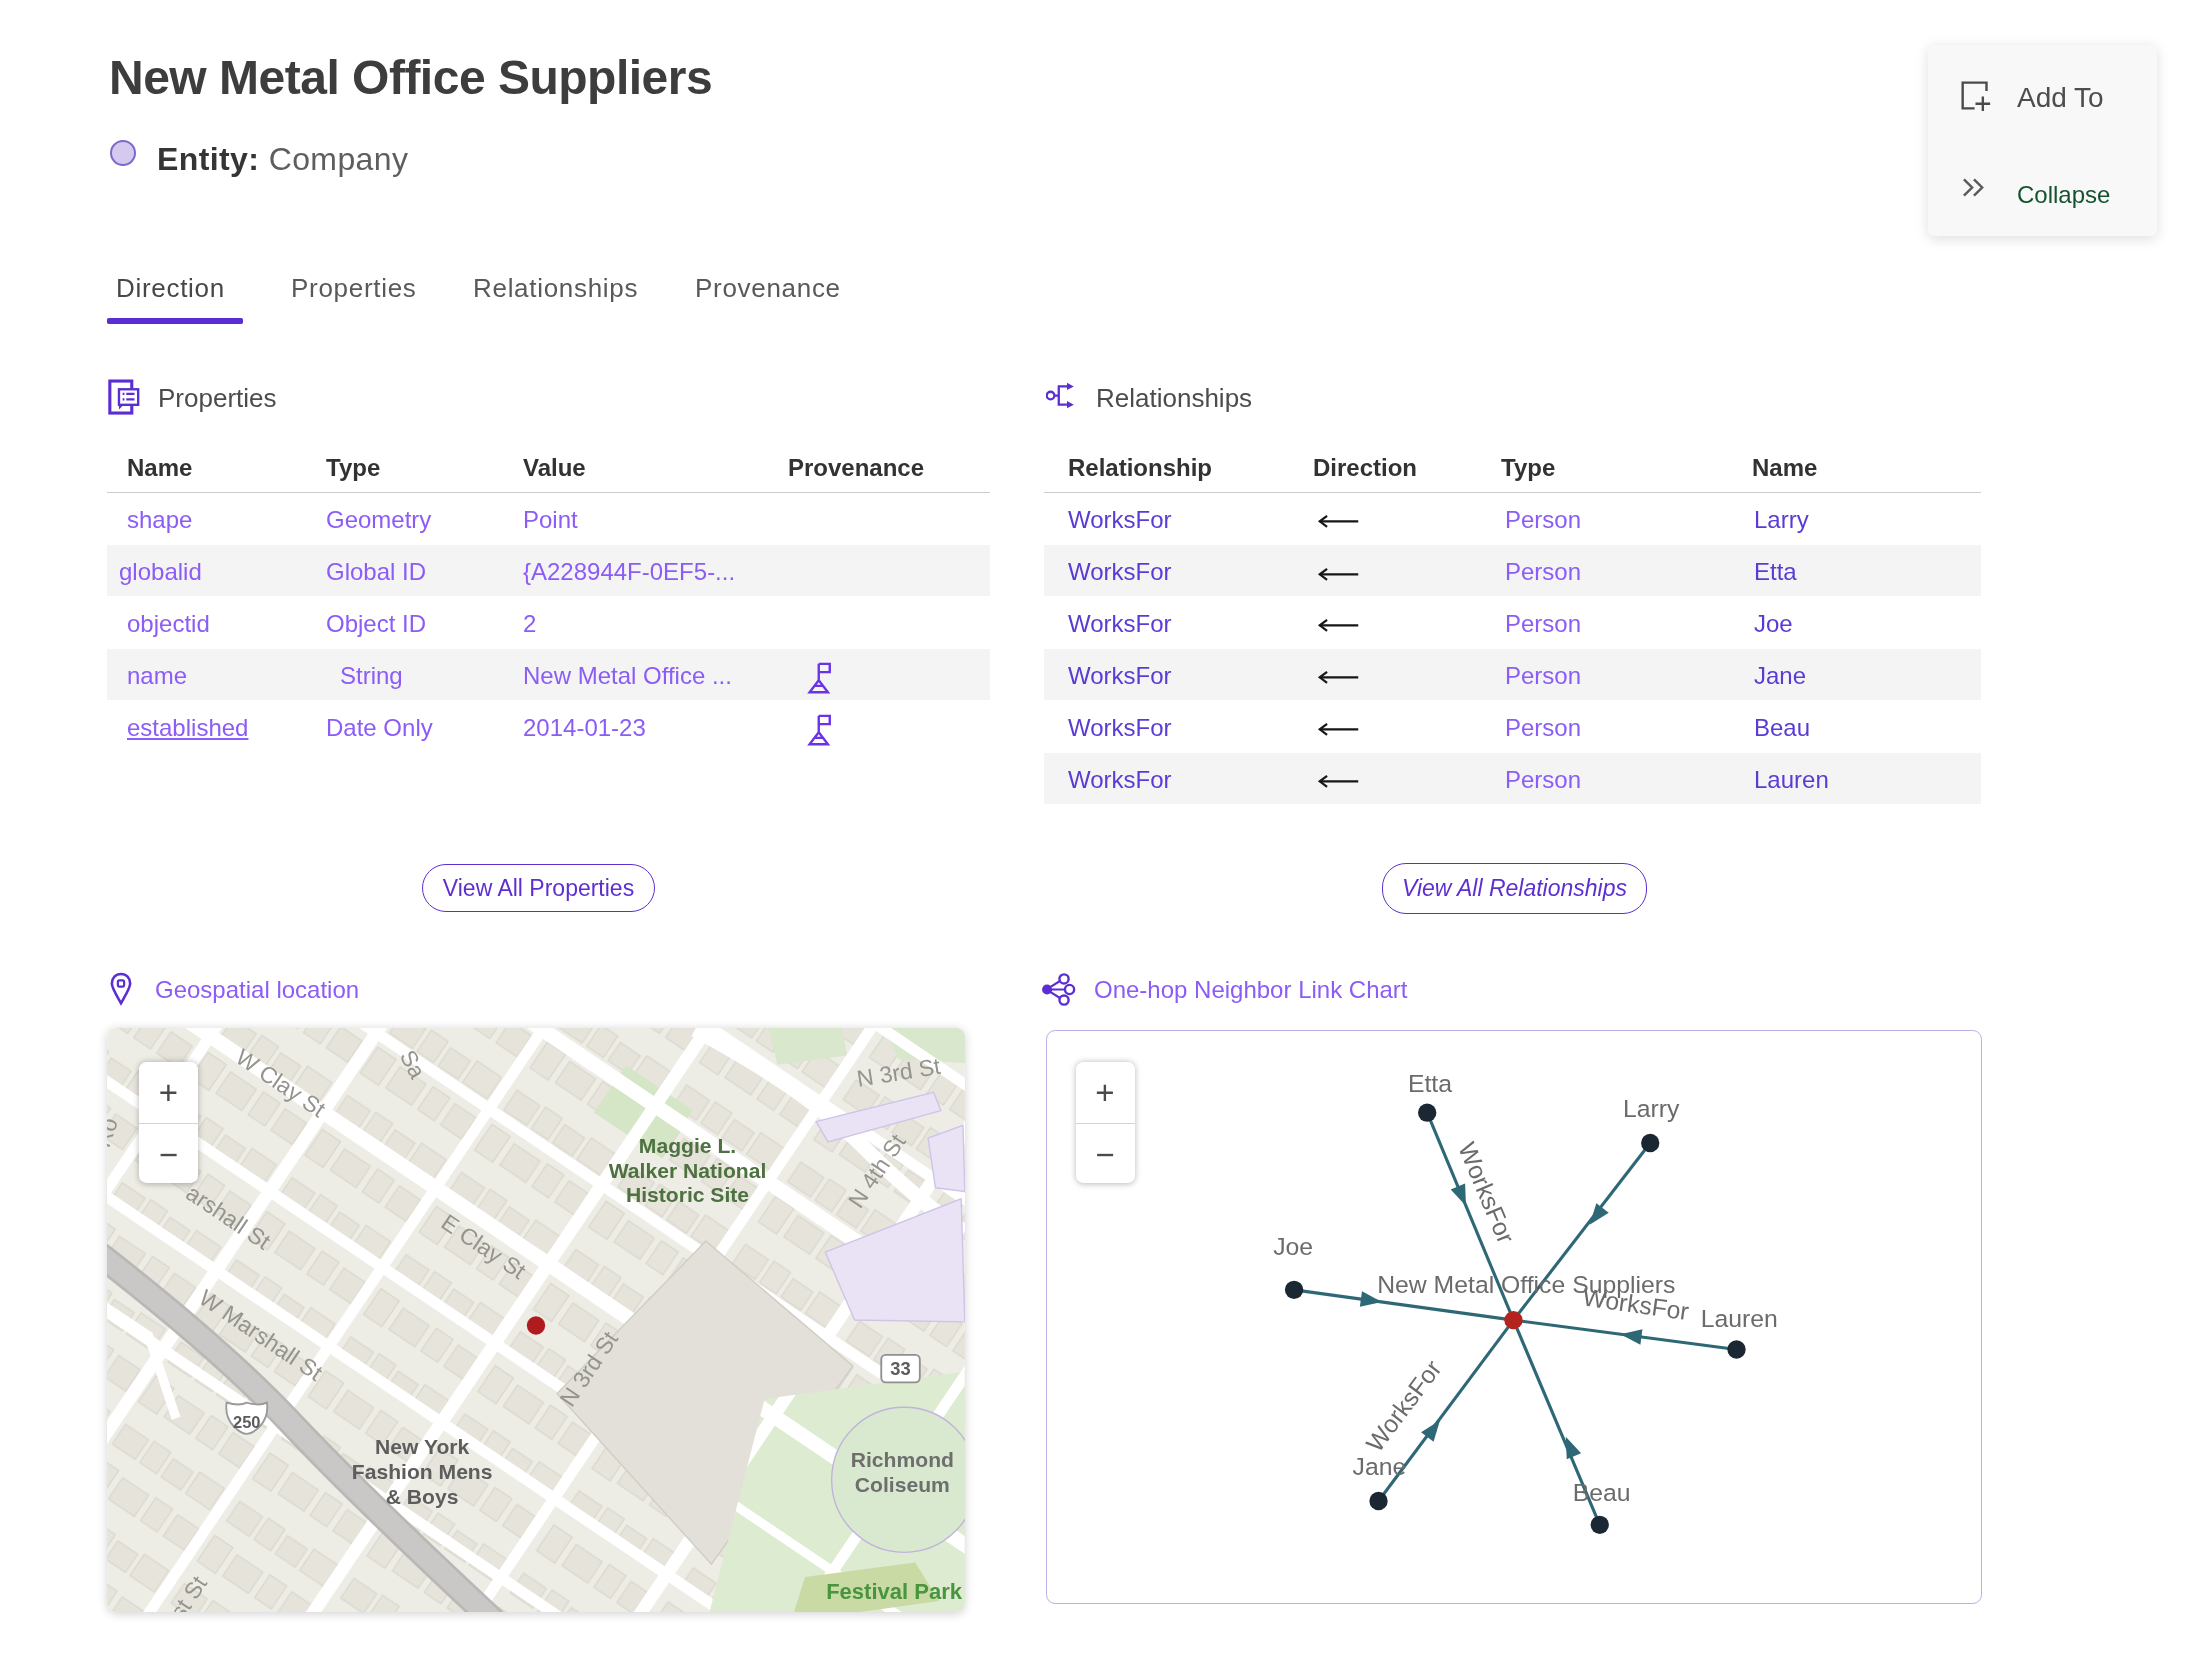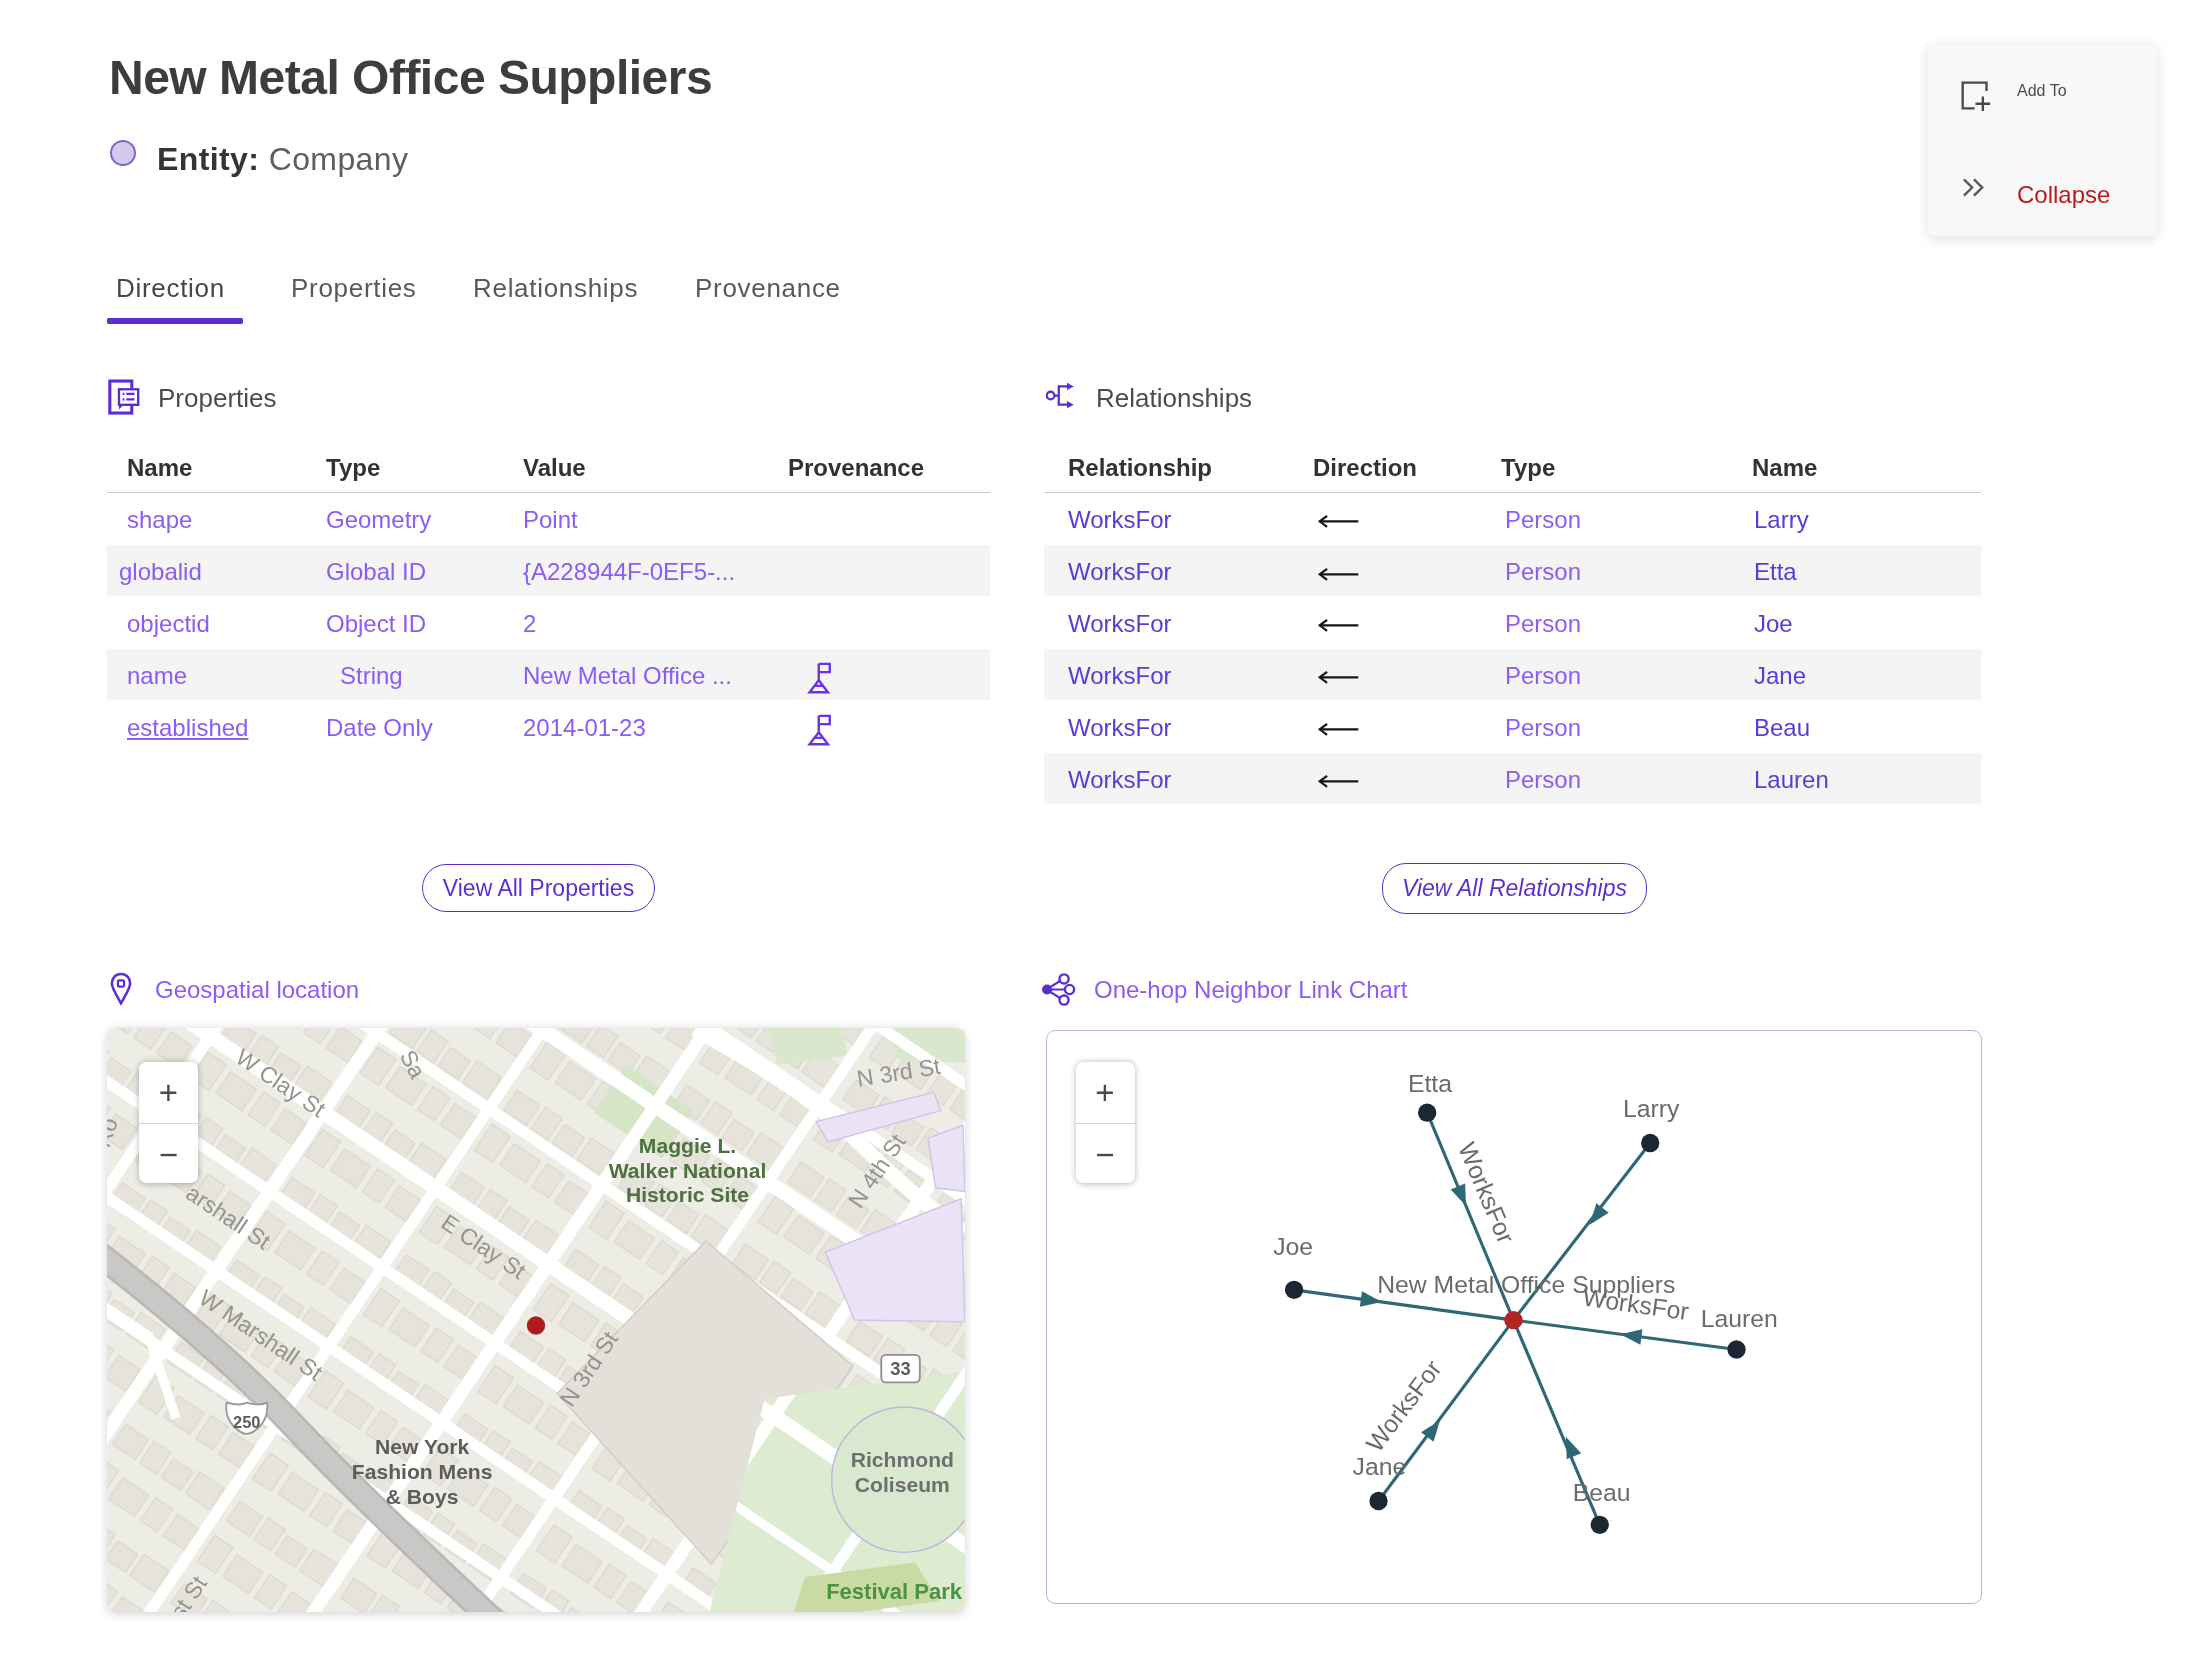--- a/index.html
+++ b/index.html
@@ -8,22 +8,22 @@
   .abs{position:absolute;}
   .title{left:109px;top:50px;font-size:48px;font-weight:700;color:#3d3d3d;letter-spacing:-0.5px;}
   .ent-circle{left:110px;top:140px;width:22px;height:22px;border:2.8px solid #7e68cf;border-radius:50%;background:#d6c9f0;}
   .ent-label{left:157px;top:141px;font-size:32px;color:#353535;font-weight:700;letter-spacing:0.4px;}
   .ent-label span{font-weight:400;color:#5e5e5e;}
   
   .card{left:1928px;top:45px;width:229px;height:191px;background:#f8f8f8;border-radius:5.5px;
         box-shadow:0 2.8px 13px rgba(0,0,0,0.13);}
   .card .row1{position:absolute;left:31px;top:33px;}
   .card .row2{position:absolute;left:33px;top:132px;}
-  .card .t1{position:absolute;left:89px;top:37px;font-size:16px;color:#4d4d4d;}
-  .card .t2{position:absolute;left:89px;top:136px;font-size:24px;color:#b91c1c;}
+  .card .t1{position:absolute;left:89px;top:37px;font-size:28px;color:#4d4d4d;}
+  .card .t2{position:absolute;left:89px;top:136px;font-size:24px;color:#14532d;}
   
   .tab{font-size:26px;color:#595959;top:273px;letter-spacing:0.7px;}
   .tab.active{color:#474747;}
   .tab-line{left:107px;top:318px;width:136px;height:6.4px;background:#5b2ed3;border-radius:1.8px;}
   
   .sec{font-size:26px;color:#4c4c4c;}
   
   .th{font-size:24px;font-weight:700;color:#323232;top:454px;}
   .cell{font-size:24px;color:#8b5cf6;}
   .purple{color:#5b3bd5;}

